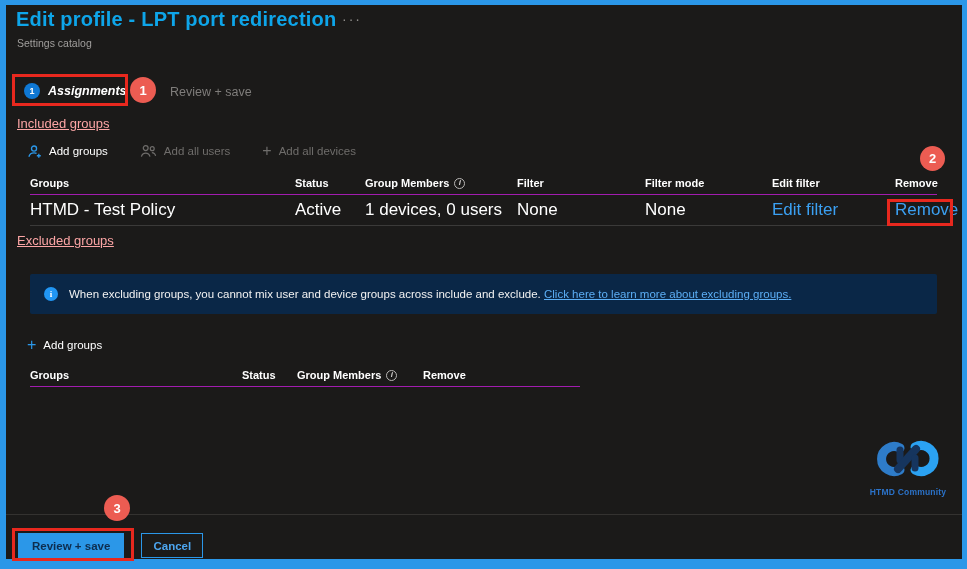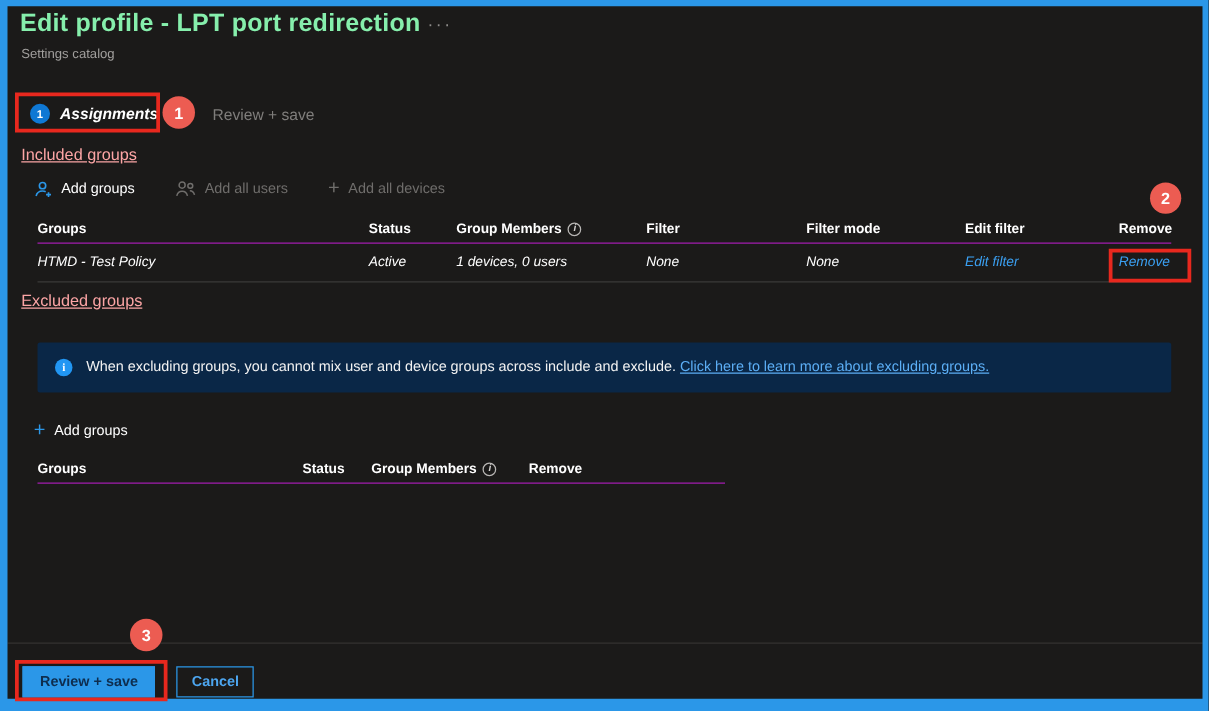--- a/index.html
+++ b/index.html
@@ -5,21 +5,21 @@
   :root{
     --accent:#2b97e8; --annotation-red:#e8281e; --badge-red:#ec5c52;
     --step-blue:#0f78d4; --link-blue:#3ba0f2; --banner-bg:#0a2747;
     --banner-link:#5caef5; --logo-blue:#2b72c8;
   }
   *{box-sizing:border-box;margin:0;padding:0;font-family:"Liberation Sans",sans-serif;}
   body{margin:0;background:#000;}
   .window{position:relative;width:967px;height:569px;background:#1b1a19;overflow:hidden;}
   .frame{position:absolute;inset:0;border:5px solid var(--accent);border-left-width:6px;border-bottom-width:10px;pointer-events:none;z-index:40;}
   .abs{position:absolute;}
-  .page-title{left:16px;top:8px;font-size:20px;font-weight:700;color:#86efac;letter-spacing:.2px;}
+  .page-title{left:16px;top:8px;font-size:20px;font-weight:700;color:#0ea5e9;letter-spacing:.2px;}
   .more-dots{left:342px;top:11px;color:#8f8d8b;font-size:14px;letter-spacing:2px;}
   .subtitle{left:17px;top:37px;font-size:10.5px;color:#a19f9d;}
   
   .tab-assignments{left:24px;top:83px;display:flex;align-items:center;gap:8px;}
   .step-circle{width:16px;height:16px;border-radius:50%;background:var(--step-blue);color:#fff;font-size:9px;font-weight:700;display:flex;align-items:center;justify-content:center;}
   .tab-label-active{color:#fff;font-size:12.5px;font-weight:700;font-style:italic;}
   .tab-review{left:170px;top:85px;color:#7f7d7b;font-size:12.5px;}
   
   .ann-rect{border:3px solid var(--annotation-red);z-index:50;pointer-events:none;}
   .ann-badge{width:26px;height:26px;border-radius:50%;background:var(--badge-red);color:#fff;font-size:13px;font-weight:700;display:flex;align-items:center;justify-content:center;z-index:51;}
@@ -44,21 +44,21 @@
   .tb-item.disabled .tb-ic{color:#6f6d6b;}
   .tb-ic{display:inline-flex;align-items:center;}
   .plus-glyph{font-size:16px;font-weight:400;line-height:1;}
   
   .tbl{color:#fff;}
   .tbl1{left:30px;top:172px;width:907px;}
   .tbl1 .grid{display:grid;grid-template-columns:265px 70px 152px 128px 127px 123px 42px;align-items:center;}
   .tbl2{left:30px;top:364px;width:550px;}
   .tbl2 .grid{display:grid;grid-template-columns:212px 55px 126px 1fr;align-items:center;}
   .thead{height:23px;font-size:11px;font-weight:700;border-bottom:1px solid #a21caf;}
-  .trow{height:31px;font-size:11px;border-bottom:1px solid #3b3a39;font-style:italic;}
+  .trow{height:31px;font-size:17px;border-bottom:1px solid #3b3a39;}
   .cell{display:flex;align-items:center;gap:5px;}
   .link{color:var(--link-blue);cursor:pointer;}
   .empty-row{height:27px;display:flex;align-items:center;font-size:11.5px;color:#eee;border-bottom:1px solid #3b3a39;}
   .info-circle{width:11px;height:11px;border:1px solid #b9b7b5;border-radius:50%;color:#d5d3d1;font-size:8px;font-style:italic;display:inline-flex;align-items:center;justify-content:center;line-height:1;}
   
   .banner{left:30px;top:274px;width:907px;height:40px;background:var(--banner-bg);border-radius:2px;display:flex;align-items:center;padding:0 14px;gap:11px;}
   .banner-icon{width:14px;height:14px;border-radius:50%;background:#2196f3;color:#fff;font-size:9px;font-weight:700;font-family:"Liberation Serif",serif;display:flex;align-items:center;justify-content:center;flex:none;}
   .banner-text{font-size:11.5px;color:#f2f2f2;}
   .banner-link{color:var(--banner-link);text-decoration:underline;cursor:pointer;}
   
@@ -162,20 +162,30 @@
       <div class="cell">Groups</div>
       <div class="cell">Status</div>
       <div class="cell">
         <span>Group Members</span>
         <span class="info-circle">i</span>
       </div>
       <div class="cell">Remove</div>
     </div>
   </div>
 
+  <div class="abs logo">
+    <svg width="78" height="44" viewBox="0 0 78 44">
+      <path d="M31 11 A12.5 12.5 0 1 0 31 33" stroke="#2e7cc9" stroke-width="9" fill="none" stroke-linecap="round"></path>
+      <path d="M46 33 A13 13 0 1 0 46 10" stroke="#2ba2f2" stroke-width="9" fill="none" stroke-linecap="round"></path>
+      <path d="M31 13 L31 23" stroke="#16355e" stroke-width="7" stroke-linecap="round"></path>
+      <path d="M29 32 L47 12" stroke="#16355e" stroke-width="8" stroke-linecap="round"></path>
+      <path d="M46 21 L46 31" stroke="#16355e" stroke-width="7" stroke-linecap="round"></path>
+    </svg>
+    <div class="logo-label">HTMD Community</div>
+  </div>
 
   <div class="abs footer-divider"></div>
   <div class="abs footer">
     <div class="btn-primary">Review + save</div>
     <div class="btn-secondary">Cancel</div>
   </div>
 
   <div class="abs ann-rect rect1"></div>
   <div class="abs ann-badge badge1">1</div>
   <div class="abs ann-rect rect2"></div>

